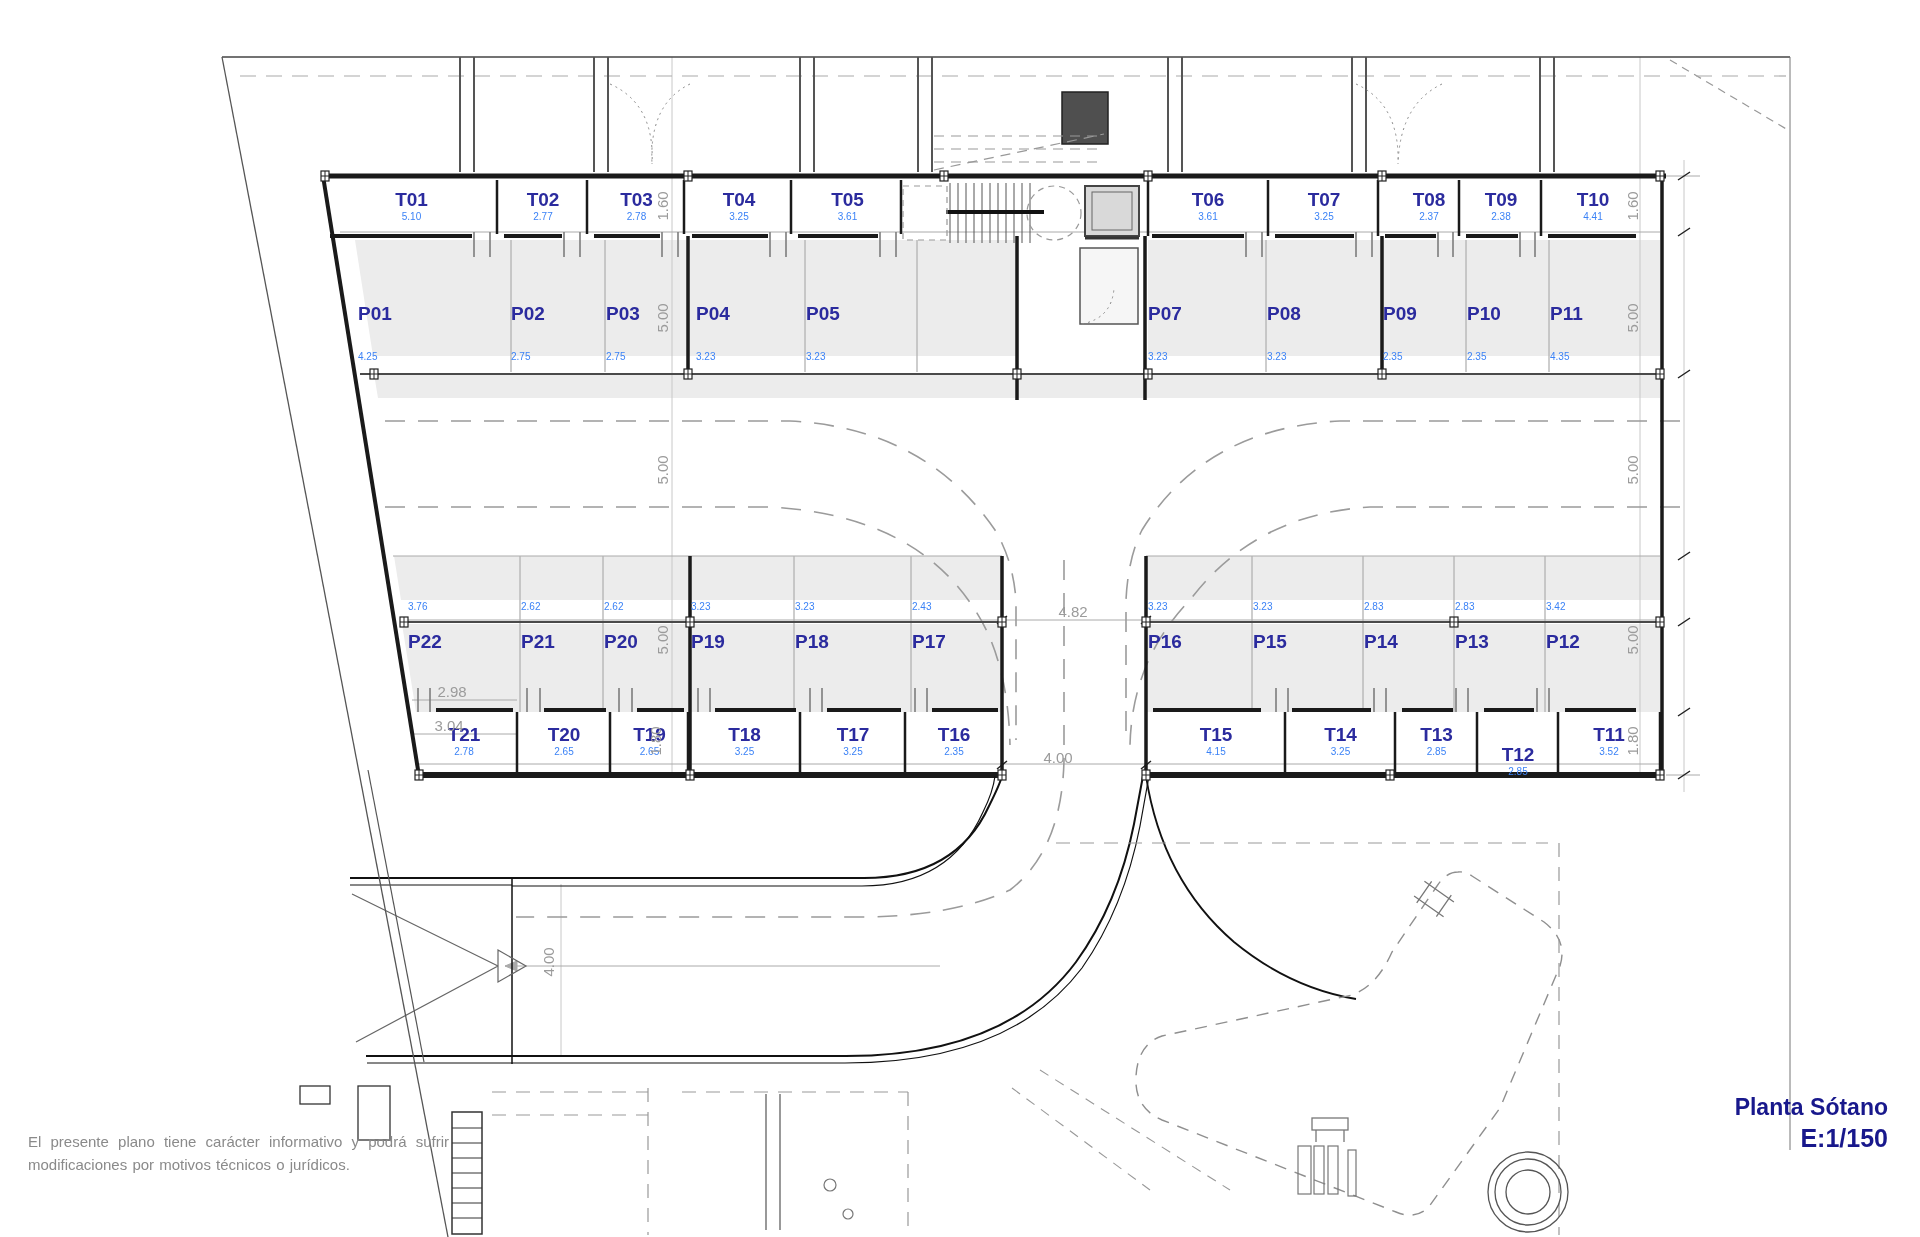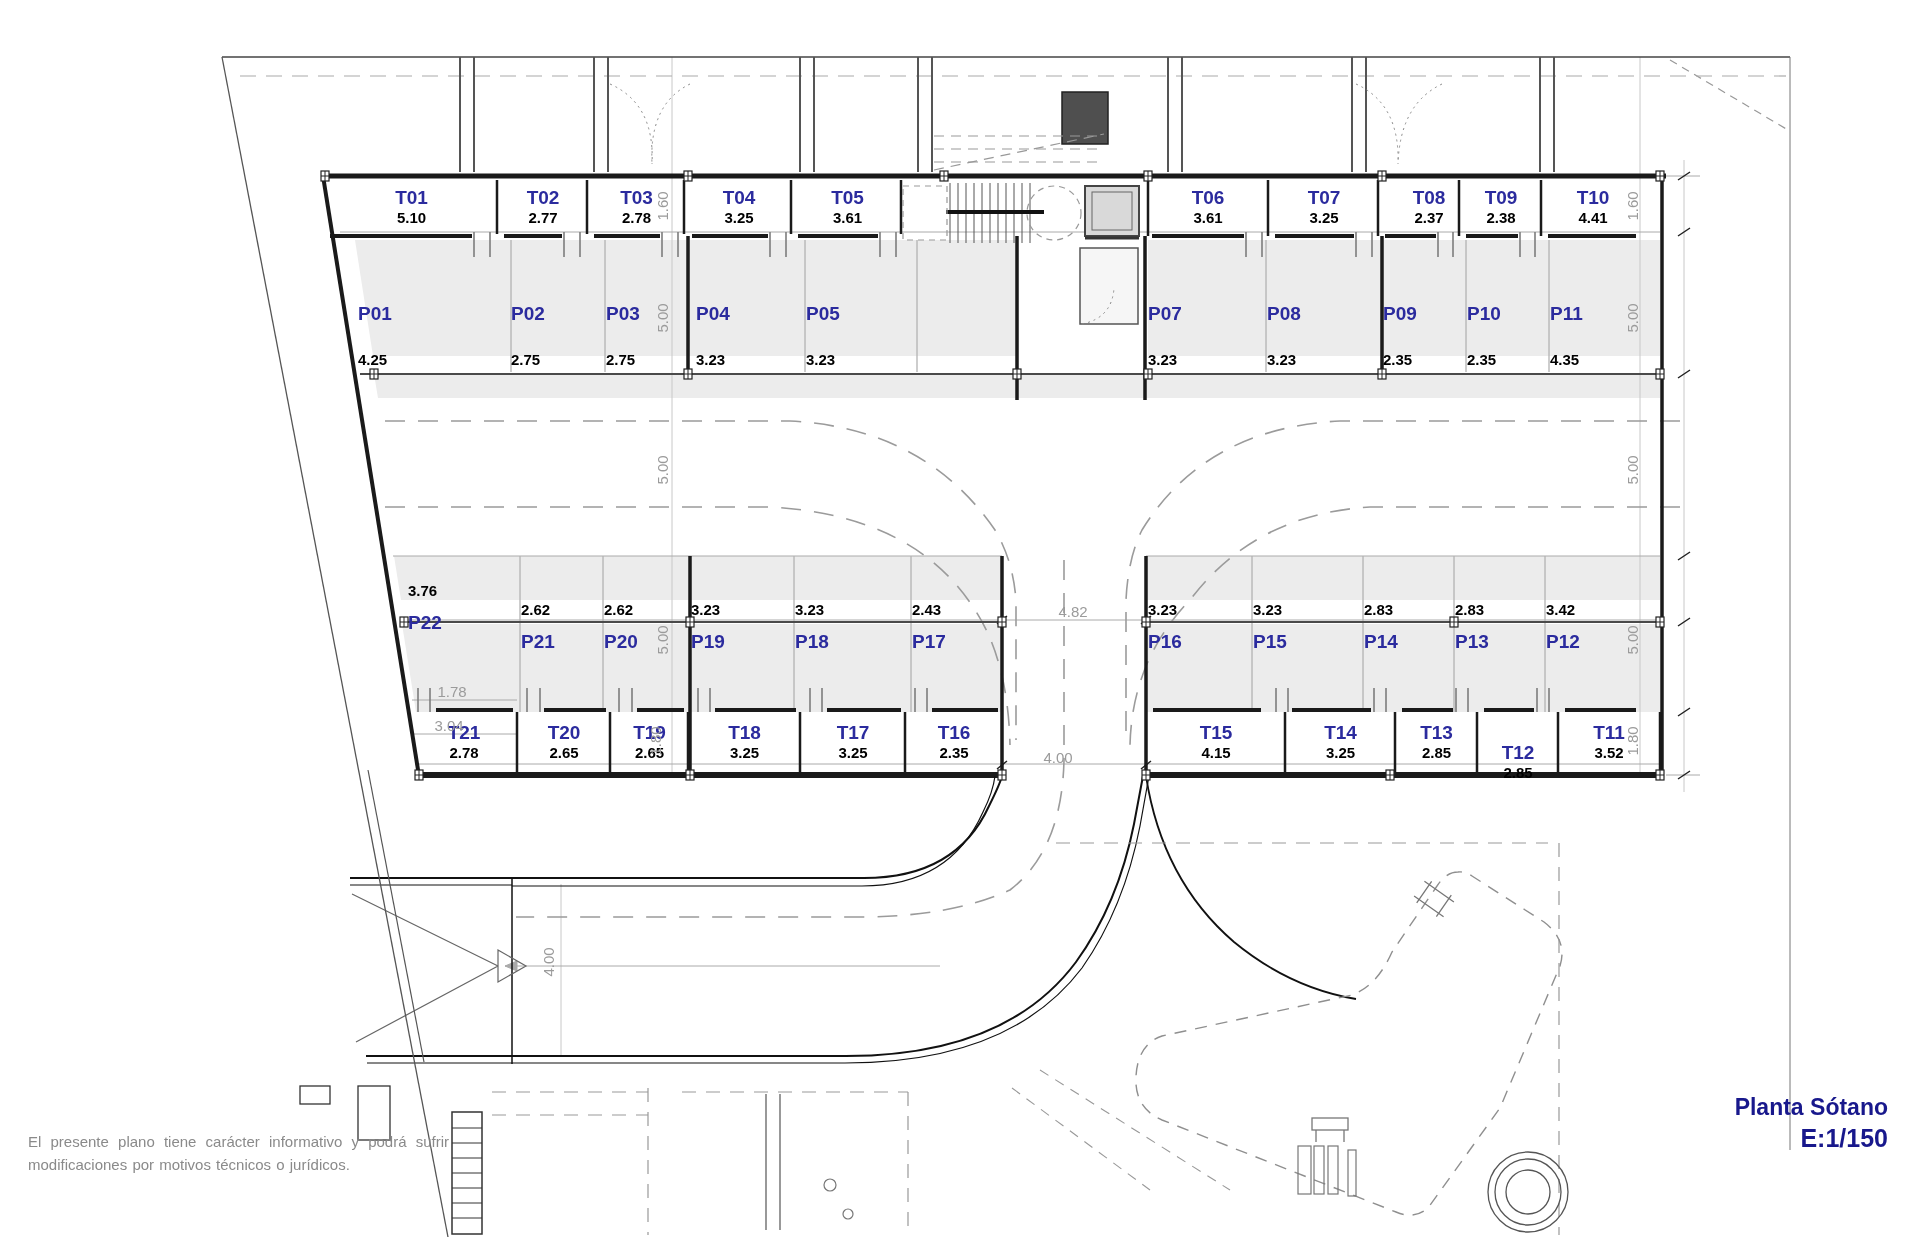--- a/index.html
+++ b/index.html
@@ -2,21 +2,21 @@
 <html><head>
 <meta charset="utf-8">
 <style>
   html,body{margin:0;padding:0;background:#ffffff;}
   #stage{position:relative;width:1920px;height:1237px;background:#ffffff;overflow:hidden;
          font-family:"Liberation Sans","DejaVu Sans",sans-serif;}
   #plan-svg{position:absolute;left:0;top:0;width:1920px;height:1237px;}
   .cell{position:absolute;pointer-events:none;}
   .tt,.tb{display:flex;flex-direction:column;align-items:center;justify-content:center;}
   .lbl{color:#2b2b9e;font-weight:bold;font-size:19px;line-height:1;white-space:nowrap;}
-  .dim{color:#000000;font-size:15px;line-height:1;white-space:nowrap;font-weight:bold;}
+  .dim{color:#3b82f6;font-size:10px;line-height:1;white-space:nowrap;}
   .tt .dim,.tb .dim{margin-top:3px;}
   .pc .lbl,.pc .dim{position:absolute;left:0;width:100%;}
   .pt .lbl{top:64px;} .pt .dim{top:112px;}
   .pb .dim{top:46px;} .pb .lbl{top:76px;}
   .vdim{position:absolute;width:70px;height:16px;text-align:center;color:#9b9b9b;font-size:15px;
         transform:translate(-50%,-50%) rotate(-90deg);white-space:nowrap;}
   .hdim{position:absolute;transform:translate(-50%,-50%);color:#9b9b9b;font-size:15px;white-space:nowrap;}
   #title-block{position:absolute;left:1688px;top:1094px;width:200px;text-align:right;color:#18188c;font-weight:bold;}
   #title-line1{font-size:23px;line-height:1.2;}
   #title-line2{font-size:25px;line-height:1.3;}
@@ -297,21 +297,21 @@
     </div>
 <div class="cell pc pt" style="left:1467px;top:240px;width:80px;height:158px">
       <span class="lbl">P10</span>
       <span class="dim">2.35</span>
     </div>
 <div class="cell pc pt" style="left:1550px;top:240px;width:108px;height:158px">
       <span class="lbl">P11</span>
       <span class="dim">4.35</span>
     </div>
 
-<div class="cell pc pb" style="left:408px;top:537px;width:110px;height:156px">
+<div class="cell pc pb" style="left:408px;top:556px;width:110px;height:156px">
       <span class="dim">3.76</span>
       <span class="lbl">P22</span>
     </div>
 <div class="cell pc pb" style="left:521px;top:556px;width:81px;height:156px">
       <span class="dim">2.62</span>
       <span class="lbl">P21</span>
     </div>
 <div class="cell pc pb" style="left:604px;top:556px;width:84px;height:156px">
       <span class="dim">2.62</span>
       <span class="lbl">P20</span>
@@ -401,21 +401,21 @@
 <div class="vdim" style="left:662px;top:470px">5.00</div>
 <div class="vdim" style="left:1632px;top:470px">5.00</div>
 <div class="vdim" style="left:662px;top:640px">5.00</div>
 <div class="vdim" style="left:1632px;top:640px">5.00</div>
 <div class="vdim" style="left:655px;top:741px">1.80</div>
 <div class="vdim" style="left:1632px;top:741px">1.80</div>
 <div class="vdim" style="left:548px;top:962px">4.00</div>
 
 <div class="hdim" style="left:1073px;top:611px">4.82</div>
 <div class="hdim" style="left:1058px;top:757px">4.00</div>
-<div class="hdim" style="left:452px;top:691px">1.78</div>
+<div class="hdim" style="left:452px;top:691px">2.98</div>
 <div class="hdim" style="left:449px;top:725px">3.04</div>
 
 <div id="title-block">
   <div id="title-line1">Planta Sótano</div>
   <div id="title-line2">E:1/150</div>
 </div>
 
 <div id="disclaimer">
   <div class="l1">El presente plano tiene carácter informativo y podrá sufrir</div>
   <div class="l2">modificaciones por motivos técnicos o jurídicos.</div>

